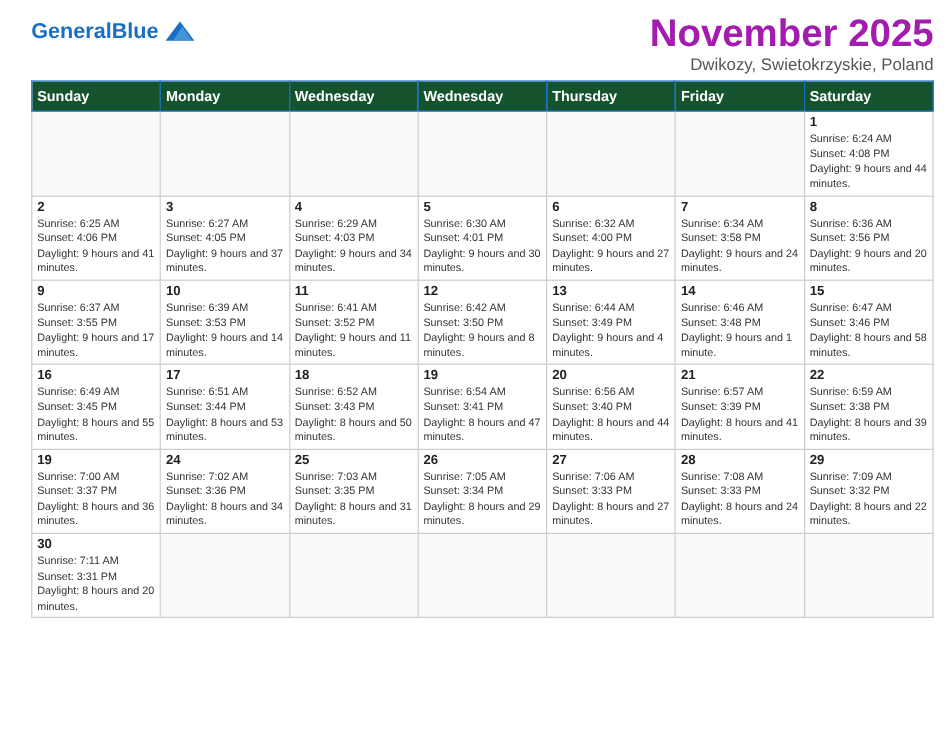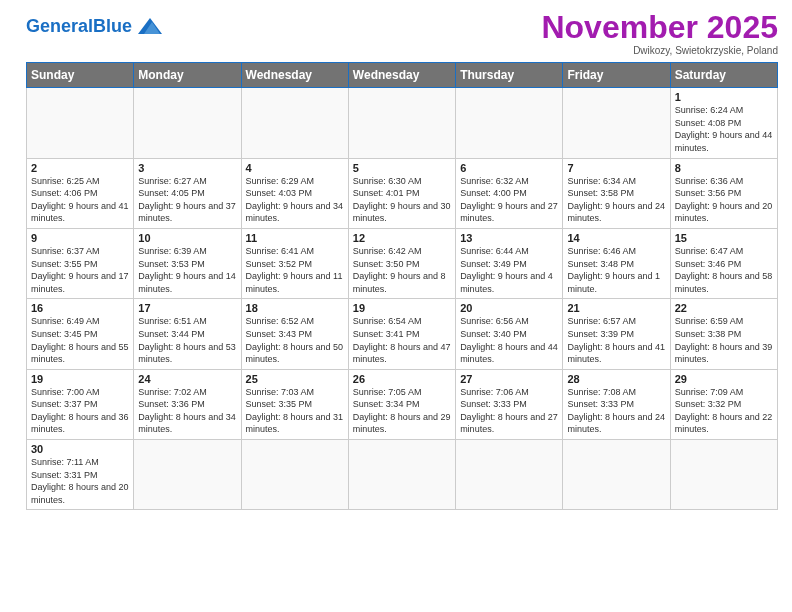--- a/index.html
+++ b/index.html
@@ -43,30 +43,30 @@
     .title-block {
       text-align: right;
     }
     .month-title {
       font-size: 32px;
       font-weight: bold;
       color: #a21caf;
       line-height: 1.1;
     }
     .location {
-      font-size: 10px;
+      font-size: 14px;
       color: #555;
     }
     .calendar {
       width: 100%;
       border-collapse: collapse;
       border: 1px solid #ccc;
     }
     .calendar th {
-      background-color: #737373;
+      background-color: #14532d;
       color: #fff;
       font-size: 12px;
       font-weight: bold;
       padding: 5px 4px;
       text-align: left;
       border: 1px solid #1a6fc4;
     }
     .calendar td {
       border: 1px solid #ccc;
       vertical-align: top;

